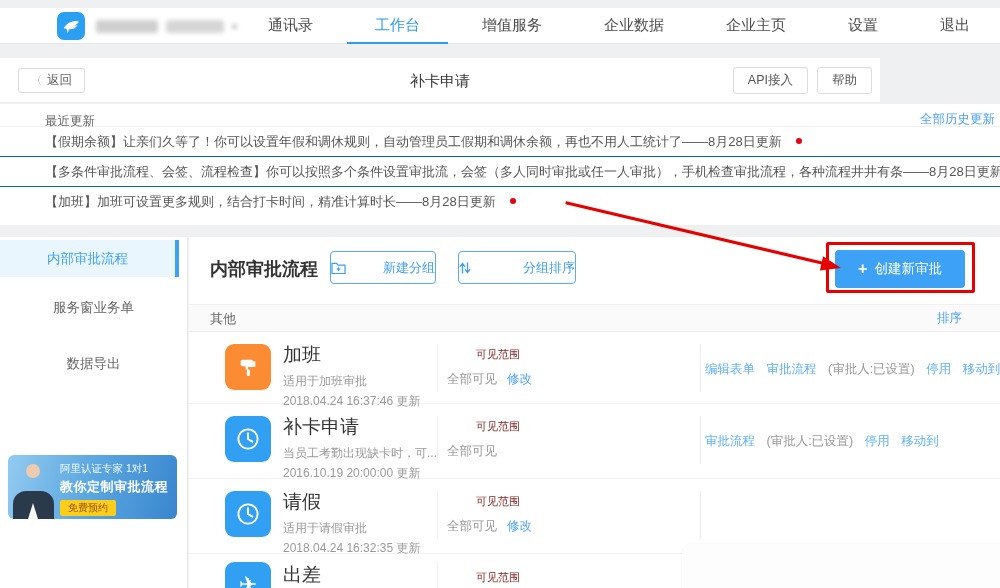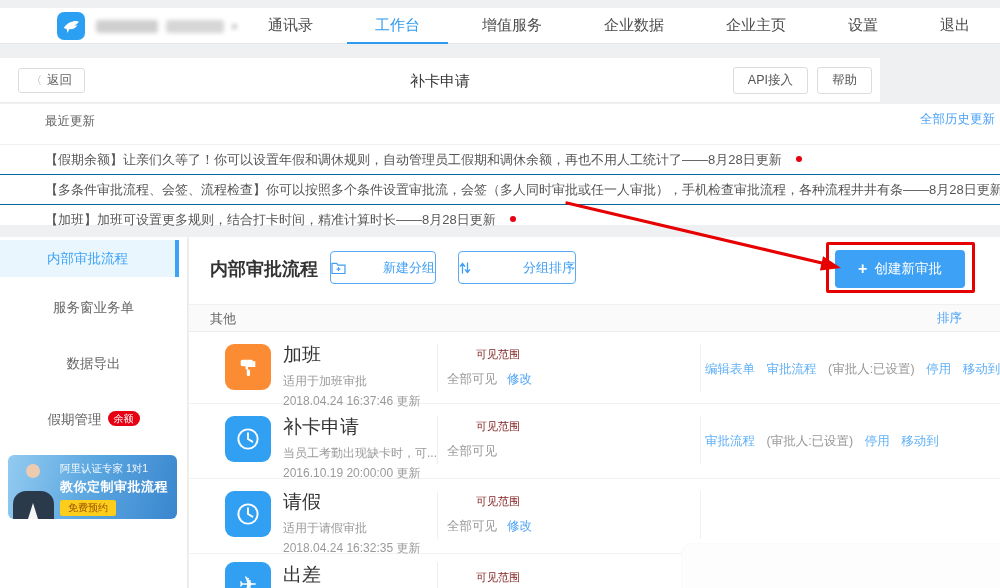--- a/index.html
+++ b/index.html
@@ -22,21 +22,21 @@
   .toolbar { position:absolute; top:58px; left:0; width:880px; height:45px; background:#fff; border-bottom:1px solid #ececec; z-index:4; }
   .back-btn { position:absolute; left:18px; top:10px; height:25px; padding:0 12px; background:#fff; border:1px solid #dcdcdc; border-radius:3px; font-size:12.5px; color:#666; cursor:pointer; font-family:inherit; }
   .back-btn .chev { color:#999; margin-right:5px; font-size:11px; }
   .page-title { position:absolute; left:0; width:100%; text-align:center; line-height:45px; font-size:15px; color:#333; }
   .tb-btn { position:absolute; top:9px; height:27px; padding:0 14px; background:#fff; border:1px solid #dcdcdc; border-radius:3px; font-size:12.5px; color:#555; cursor:pointer; font-family:inherit; }
   .api-btn { right:72px; }
   .help-btn { right:8px; }
 
   
   .updates { position:absolute; top:104px; left:0; width:1000px; height:121px; background:#fff; }
-  .updates-head { height:41px; line-height:31px; border-bottom:1px solid #f0f0f0; position:relative; }
+  .updates-head { height:23px; line-height:31px; border-bottom:1px solid #f0f0f0; position:relative; }
   .updates-label { margin-left:45px; font-size:12.5px; color:#666; }
   .history-link { position:absolute; right:5px; top:0; font-size:12.5px; color:#4da3f7; }
   .notice { height:30px; line-height:30px; padding-left:45px; font-size:13px; color:#555; border-bottom:1px solid #0369a1; white-space:nowrap; }
   .notice:last-child { border-bottom:none; }
   .dot { display:inline-block; width:6px; height:6px; border-radius:50%; background:#e60012; margin-left:14px; vertical-align:2px; }
 
   
   .sidebar { position:absolute; top:237px; left:0; width:188px; bottom:0; background:#fff; border-right:1px solid #eaeaea; }
   .side-item { position:absolute; left:0; width:100%; height:37px; line-height:37px; text-align:center; font-size:13.5px; color:#666; cursor:pointer; }
   .side-item.active { width:179px; background:#e9f6fe; color:#3da2f5; border-right:4px solid #3da2f5; }
@@ -128,21 +128,20 @@
   </div>
   <div class="notice"><span>【假期余额】让亲们久等了！你可以设置年假和调休规则，自动管理员工假期和调休余额，再也不用人工统计了——8月28日更新</span><i class="dot"></i></div>
   <div class="notice"><span>【多条件审批流程、会签、流程检查】你可以按照多个条件设置审批流，会签（多人同时审批或任一人审批），手机检查审批流程，各种流程井井有条——8月28日更新</span></div>
   <div class="notice"><span>【加班】加班可设置更多规则，结合打卡时间，精准计算时长——8月28日更新</span><i class="dot"></i></div>
 </section>
 
 <aside class="sidebar">
   <div class="side-item active s1"><span>内部审批流程</span></div>
   <div class="side-item s2"><span>服务窗业务单</span></div>
   <div class="side-item s3"><span>数据导出</span></div>
-  <div class="side-item s4"><span>假期管理</span><span class="badge">余额</span></div>
   <div class="ad">
     <div class="ad-head"></div>
     <div class="ad-body"></div>
     <div class="ad-shirt"></div>
     <div class="ad-text">
       <div class="ad-line1">阿里认证专家 1对1</div>
       <div class="ad-line2">教你定制审批流程</div>
       <span class="ad-btn">免费预约</span>
     </div>
   </div>

